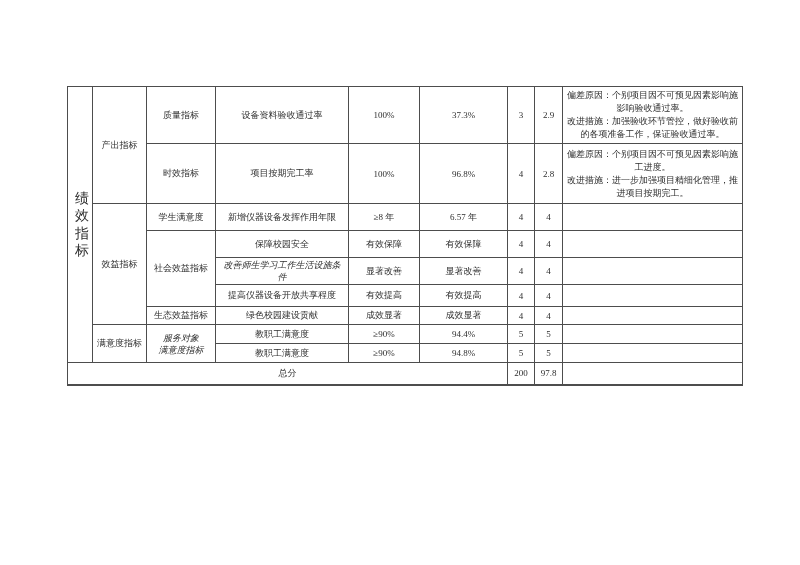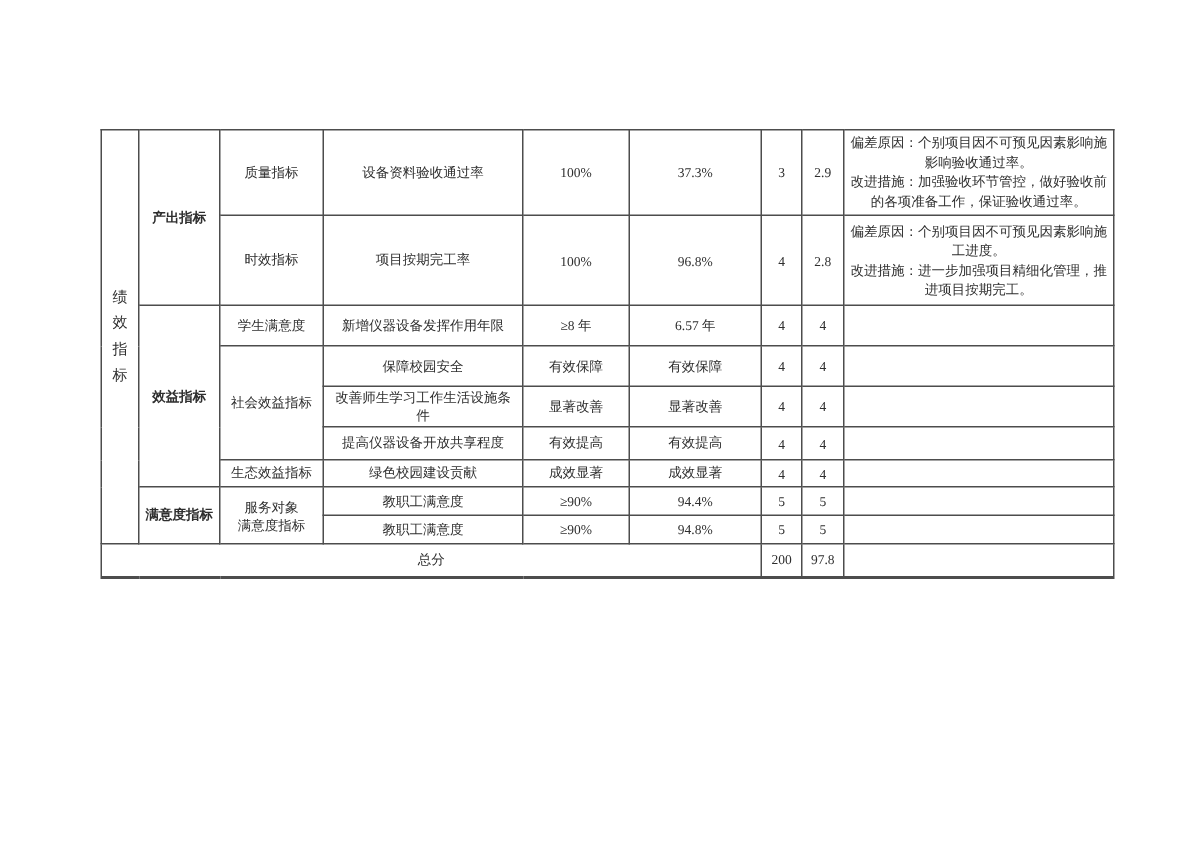--- a/index.html
+++ b/index.html
@@ -33,38 +33,38 @@
     vertical-align: middle;
     padding: 1px 2px;
     overflow: hidden;
     color: #2e2e2e;
   }
   td.al {
     text-align: left;
     padding-left: 5px;
     padding-right: 3px;
   }
-  td.pre { white-space: pre-line; line-height: 12px; }
+  td.pre { white-space: pre-line; line-height: 12px; font-style: italic; }
   td.remark {
     text-align: left;
     white-space: pre-line;
     line-height: 13px;
     padding: 2px 3px 2px 4px;
     vertical-align: middle;
   }
   td.vcell { padding: 0; }
   .vtext {
     width: 10px;
     margin: 6px auto;
     line-height: 17.5px;
     word-break: break-all;
     text-align: center;
-    font-size: 10px;
-  }
-  td.cat { letter-spacing: 0px; font-weight: bold; }
+    font-size: 14px;
+  }
+  td.cat { letter-spacing: 0px; }
   .page-number {
     position: absolute;
     top: 489px;
     left: 0;
     right: 0;
     text-align: center;
     font-size: 10px;
     color: #2e2e2e;
   }
 </style>

